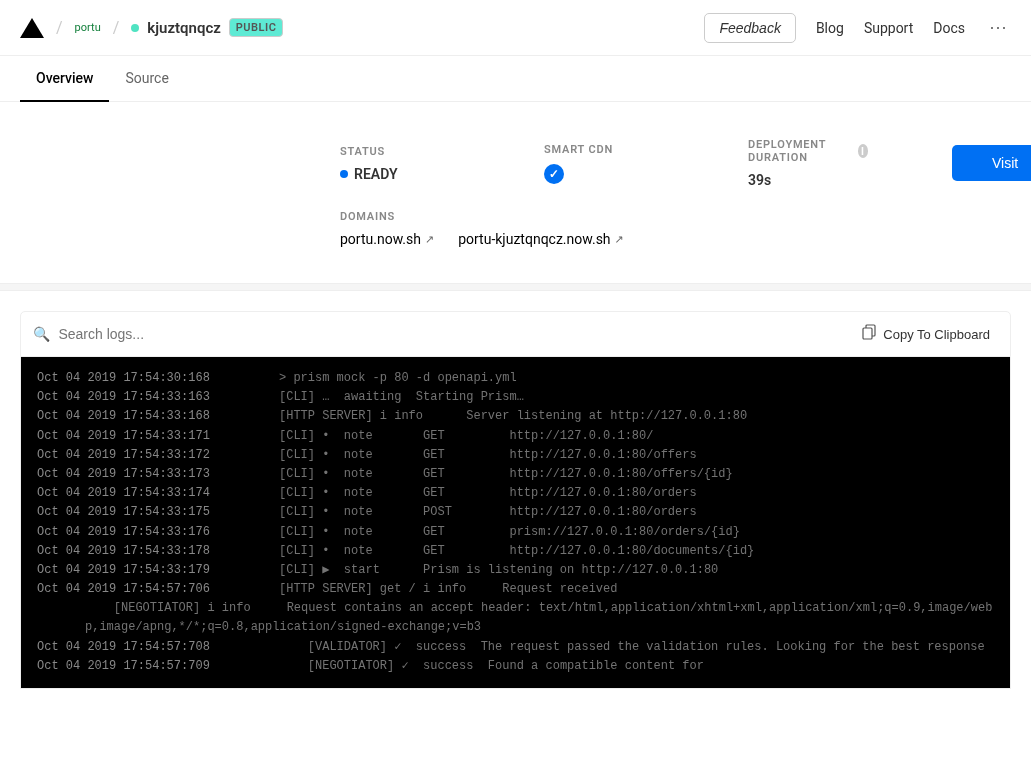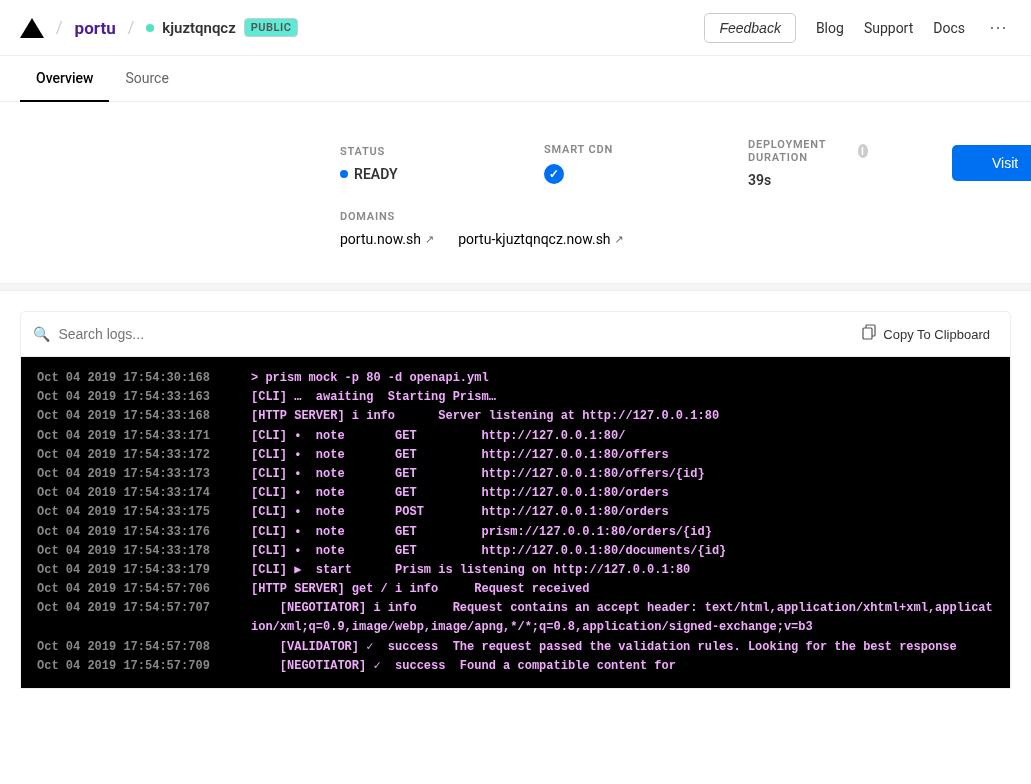--- a/index.html
+++ b/index.html
@@ -25,23 +25,23 @@
       border-left: 12px solid transparent;
       border-right: 12px solid transparent;
       border-bottom: 20px solid #000;
     }
     .breadcrumb-sep {
       color: #ccc;
       font-size: 16px;
       margin: 0 4px;
     }
     .project-name {
-      font-weight: 700;
-      font-size: 17px;
-      color: #4c1d95;
+      font-weight: 400;
+      font-size: 11px;
+      color: #15803d;
     }
     .deployment-name {
       font-weight: 600;
       font-size: 15px;
       color: #333;
     }
     .status-dot-green {
       width: 8px;
       height: 8px;
       background: #50e3c2;
@@ -242,33 +242,33 @@
       line-height: 1.6;
       padding: 12px 16px;
       overflow-y: auto;
       max-height: 420px;
       border: 1px solid #eee;
       border-top: none;
       position: relative;
     }
     .log-line {
       display: flex;
-      gap: 24px;
+      gap: 4px;
       white-space: pre-wrap;
       word-break: break-all;
-      font-weight: bold;
     }
     .log-timestamp {
       color: #888;
       min-width: 190px;
       flex-shrink: 0;
     }
     .log-content {
-      color: #f0abfc;
+      color: #737373;
       flex: 1;
+      margin-left: 48px;
     }
   </style>
 </head>
 <body>
 
 <header class="header">
   <div class="header-left">
     <div class="logo-triangle"></div>
     <span class="breadcrumb-sep">/</span>
     <span class="project-name">portu</span>
@@ -372,17 +372,17 @@
       <div class="log-line"><span class="log-timestamp">Oct 04 2019 17:54:33:168</span><span class="log-content">[HTTP SERVER] i info      Server listening at http://127.0.0.1:80</span></div>
       <div class="log-line"><span class="log-timestamp">Oct 04 2019 17:54:33:171</span><span class="log-content">[CLI] •  note       GET         http://127.0.0.1:80/</span></div>
       <div class="log-line"><span class="log-timestamp">Oct 04 2019 17:54:33:172</span><span class="log-content">[CLI] •  note       GET         http://127.0.0.1:80/offers</span></div>
       <div class="log-line"><span class="log-timestamp">Oct 04 2019 17:54:33:173</span><span class="log-content">[CLI] •  note       GET         http://127.0.0.1:80/offers/{id}</span></div>
       <div class="log-line"><span class="log-timestamp">Oct 04 2019 17:54:33:174</span><span class="log-content">[CLI] •  note       GET         http://127.0.0.1:80/orders</span></div>
       <div class="log-line"><span class="log-timestamp">Oct 04 2019 17:54:33:175</span><span class="log-content">[CLI] •  note       POST        http://127.0.0.1:80/orders</span></div>
       <div class="log-line"><span class="log-timestamp">Oct 04 2019 17:54:33:176</span><span class="log-content">[CLI] •  note       GET         prism://127.0.0.1:80/orders/{id}</span></div>
       <div class="log-line"><span class="log-timestamp">Oct 04 2019 17:54:33:178</span><span class="log-content">[CLI] •  note       GET         http://127.0.0.1:80/documents/{id}</span></div>
       <div class="log-line"><span class="log-timestamp">Oct 04 2019 17:54:33:179</span><span class="log-content">[CLI] ▶  start      Prism is listening on http://127.0.0.1:80</span></div>
       <div class="log-line"><span class="log-timestamp">Oct 04 2019 17:54:57:706</span><span class="log-content">[HTTP SERVER] get / i info     Request received</span></div>
-      <div class="log-line"><span class="log-timestamp">Oct 04 2019 17:54:57:707</span><span class="log-content">    [NEGOTIATOR] i info     Request contains an accept header: text/html,application/xhtml+xml,application/xml;q=0.9,image/webp,image/apng,*/*;q=0.8,application/signed-exchange;v=b3</span></div>
+      <div class="log-line"><span class="log-content">    [NEGOTIATOR] i info     Request contains an accept header: text/html,application/xhtml+xml,application/xml;q=0.9,image/webp,image/apng,*/*;q=0.8,application/signed-exchange;v=b3</span></div>
       <div class="log-line"><span class="log-timestamp">Oct 04 2019 17:54:57:708</span><span class="log-content">    [VALIDATOR] ✓  success  The request passed the validation rules. Looking for the best response</span></div>
       <div class="log-line"><span class="log-timestamp">Oct 04 2019 17:54:57:709</span><span class="log-content">    [NEGOTIATOR] ✓  success  Found a compatible content for</span></div>
     </div>
 </div>
 
 </body></html>

